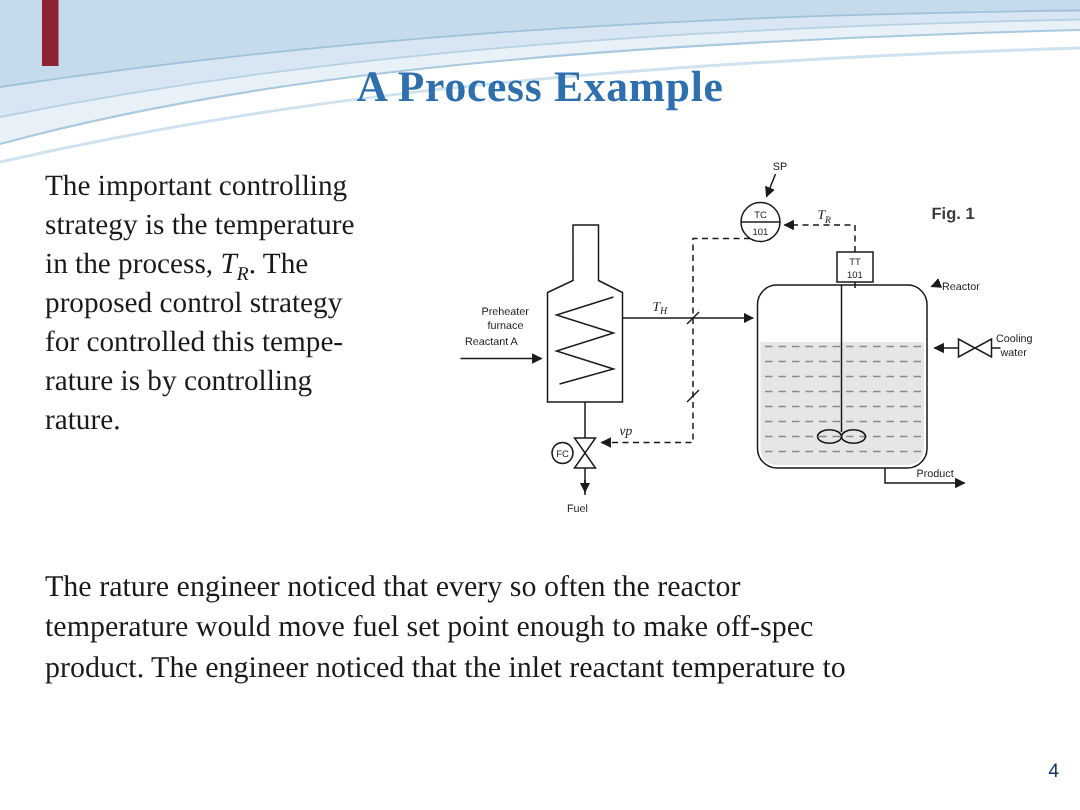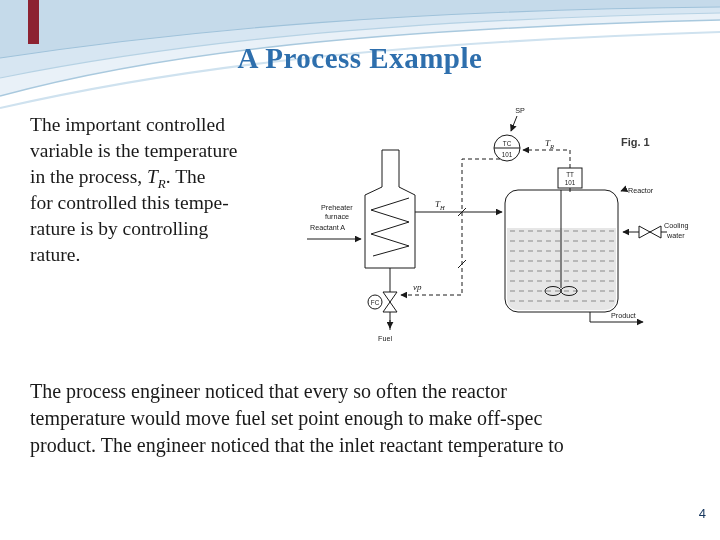--- a/index.html
+++ b/index.html
@@ -55,23 +55,24 @@
     <path d="M0,78 C170,44 380,20 720,13" stroke="#b6d2e4" stroke-width="1.2" fill="none"></path>
     <path d="M0,58 C200,28 420,10 720,7" stroke="#9fc2da" stroke-width="1.2" fill="none"></path>
     <path d="M0,108 C150,74 340,44 720,32" stroke="#cfe2ef" stroke-width="2" fill="none"></path>
   </svg>
 
   <div class="accent-bar"></div>
 
   <div class="title">A Process Example</div>
 
   <div class="left-para">
-    <div class="pline">The important controlled</div>
-    <div class="pline">variable is the temperature</div>
+    <div class="pline">The important controlling</div>
+    <div class="pline">strategy is the temperature</div>
     <div class="pline"><span>in the process, </span><span class="ital">T</span><sub class="ital">R</sub><span>. The</span></div>
+    <div class="pline">proposed control strategy</div>
     <div class="pline">for controlled this tempe-</div>
     <div class="pline">rature is by controlling</div>
     <div class="pline">rature.</div>
   </div>
 
   <svg class="diagram" width="428" height="260" viewBox="0 0 428 260">
     <defs>
       <marker id="ah" viewBox="0 0 10 10" refX="9" refY="5" markerWidth="7" markerHeight="7" orient="auto-start-reverse">
         <path d="M0,0 L10,5 L0,10 Z" fill="#1a1a1a"></path>
       </marker>
@@ -162,20 +163,20 @@
       <text class="dlab" x="380" y="139.5">water</text>
     </g>
 
     <g>
       <path class="stroke" d="M303,214 L303,224 L356,224" marker-end="url(#ah)"></path>
       <text class="dlab" x="324" y="220">Product</text>
     </g>
   </svg>
 
   <div class="bottom-para">
-    <div class="bline">The process engineer noticed that every so often the reactor</div>
+    <div class="bline">The rature engineer noticed that every so often the reactor</div>
     <div class="bline">temperature would move fuel set point enough to make off-spec</div>
     <div class="bline">product. The engineer noticed that the inlet reactant temperature to</div>
   </div>
 
   <div class="page-number">4</div>
 
 </div>
 
 </body></html>

